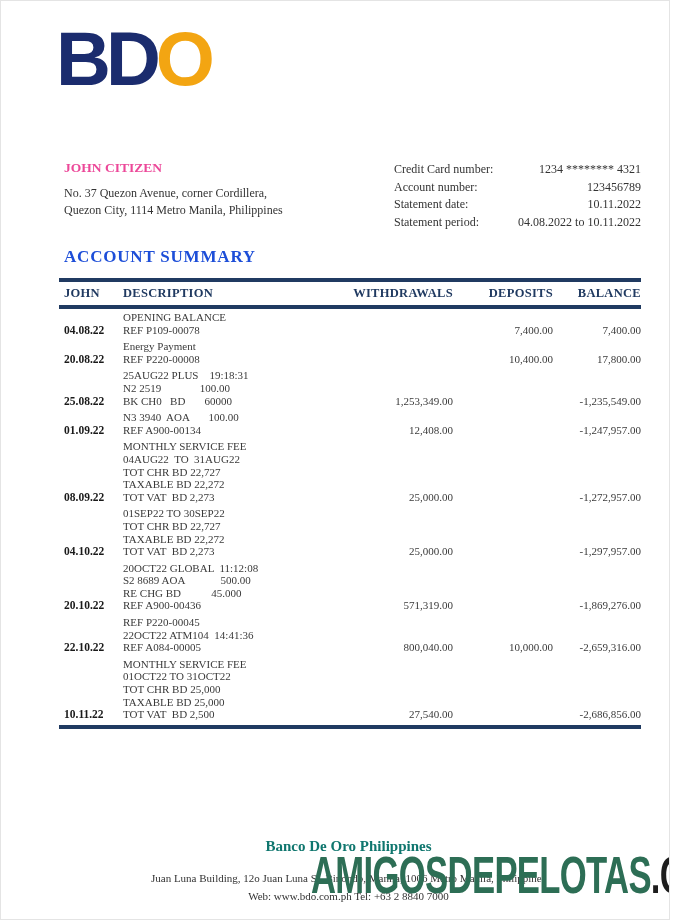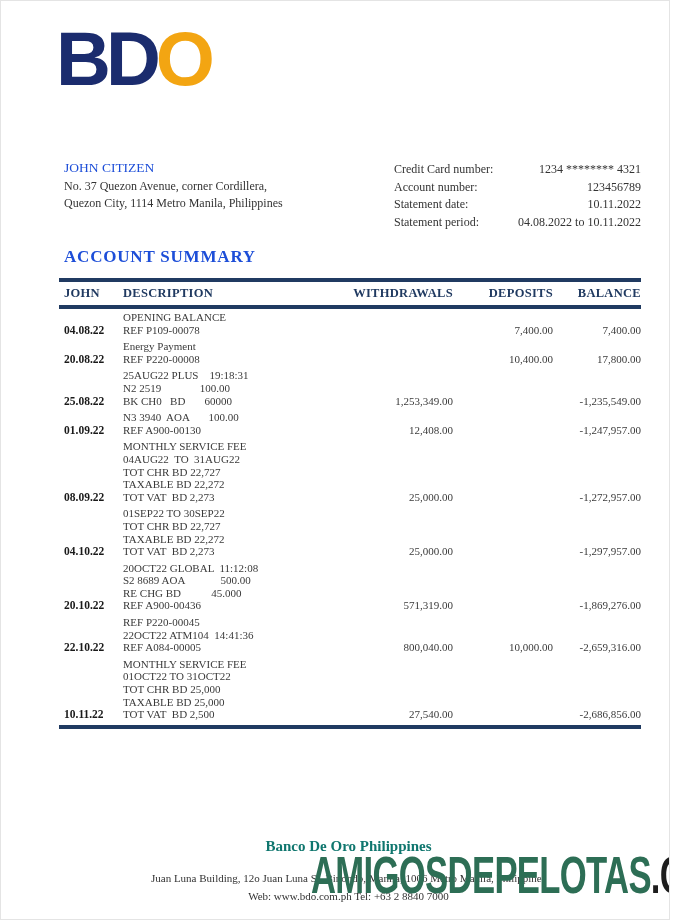--- a/index.html
+++ b/index.html
@@ -11,21 +11,21 @@
   
   .logo{
     position:absolute; left:55px; top:20px;
     font-family:"Liberation Sans", sans-serif; font-weight:bold;
     font-size:76px; line-height:1; letter-spacing:-5px;
   }
   .logo-bd{color:#1b2c6e;}
   .logo-o{color:#f3a512;}
   
   .customer{position:absolute; left:63px; top:158px; font-size:12px; line-height:17px; color:#333;}
-  .customer-name{font-weight:normal; font-size:13.5px; color:#1d4ed8; margin-bottom:2px;}
+  .customer-name{font-weight:bold; font-size:13.5px; color:#ec4899; margin-bottom:9px;}
   
   .info{position:absolute; left:393px; top:160px; width:247px; font-size:12px; line-height:17.5px;}
   .info-row{display:flex; justify-content:space-between;}
   .info-label{white-space:nowrap;}
   .info-value{white-space:nowrap; text-align:right;}
   
   .summary-title{
     position:absolute; left:63px; top:246px; font-size:17px; font-weight:bold;
     letter-spacing:0.8px; color:#1d4ed8;
   }
@@ -165,21 +165,21 @@
         <div class="tgroup">
           <div class="trow trow-line">
             <div class="cell-date"></div>
             <div class="cell-desc">N3 3940  AOA       100.00</div>
             <div class="cell-num"></div>
             <div class="cell-num"></div>
             <div class="cell-num"></div>
           </div>
           <div class="trow trow-line">
             <div class="cell-date">01.09.22</div>
-            <div class="cell-desc">REF A900-00130</div>
+            <div class="cell-desc">REF A900-00134</div>
             <div class="cell-num">12,408.00</div>
             <div class="cell-num"></div>
             <div class="cell-num">-1,247,957.00</div>
           </div>
         </div>
         <div class="tgroup">
           <div class="trow trow-line">
             <div class="cell-date"></div>
             <div class="cell-desc">MONTHLY SERVICE FEE</div>
             <div class="cell-num"></div>

